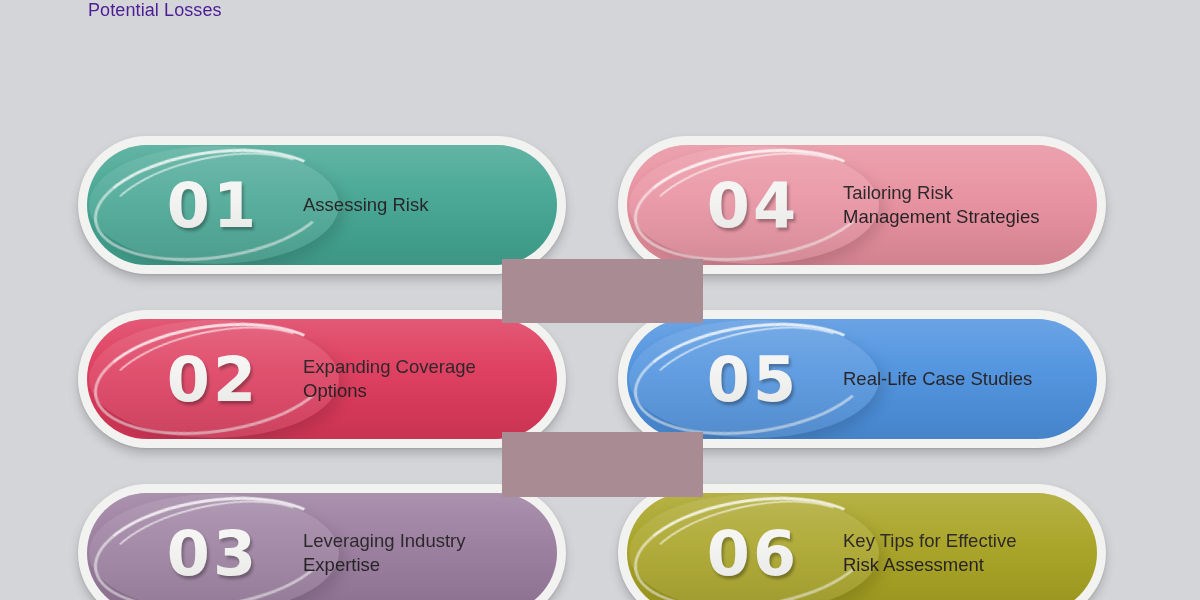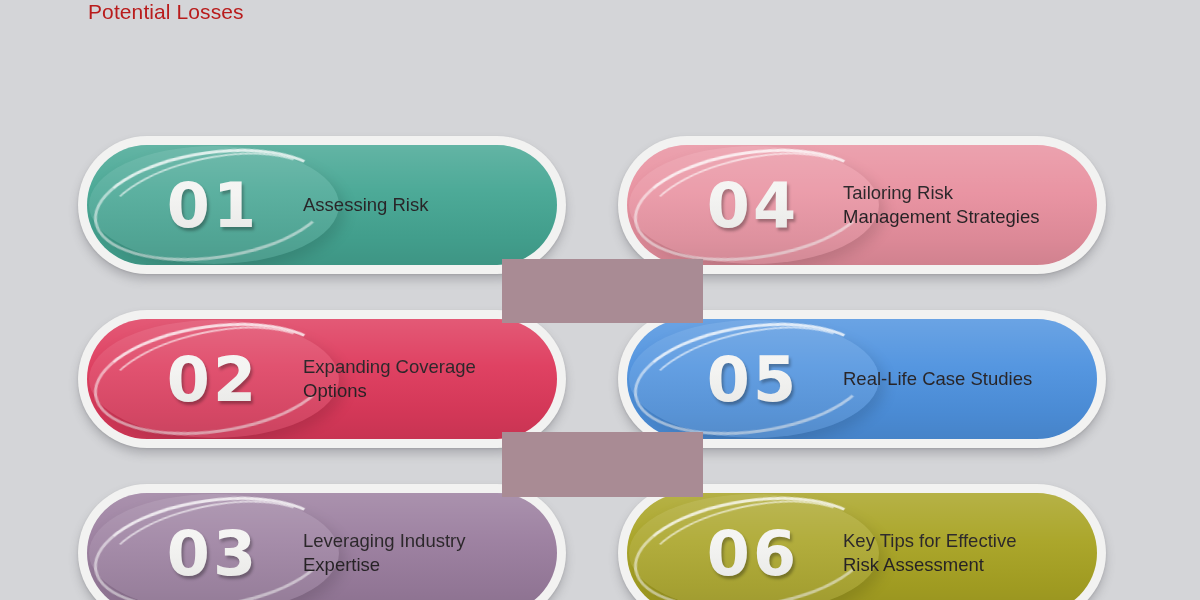--- a/index.html
+++ b/index.html
@@ -19,22 +19,22 @@
   
   #heading-area {
     position: absolute;
     left: 0; top: -34px;
     width: 1200px;
     height: 80px;
   }
   #heading-line-2 {
     position: absolute;
     left: 88px; top: 34px;
-    font-size: 21px;
-    color: #b91c1c;
+    font-size: 18px;
+    color: #4c1d95;
     white-space: nowrap;
     letter-spacing: .1px;
   }
 
   
   #pill-grid {
     position: absolute;
     left: 0; top: 0;
     width: 1200px;
     height: 600px;

